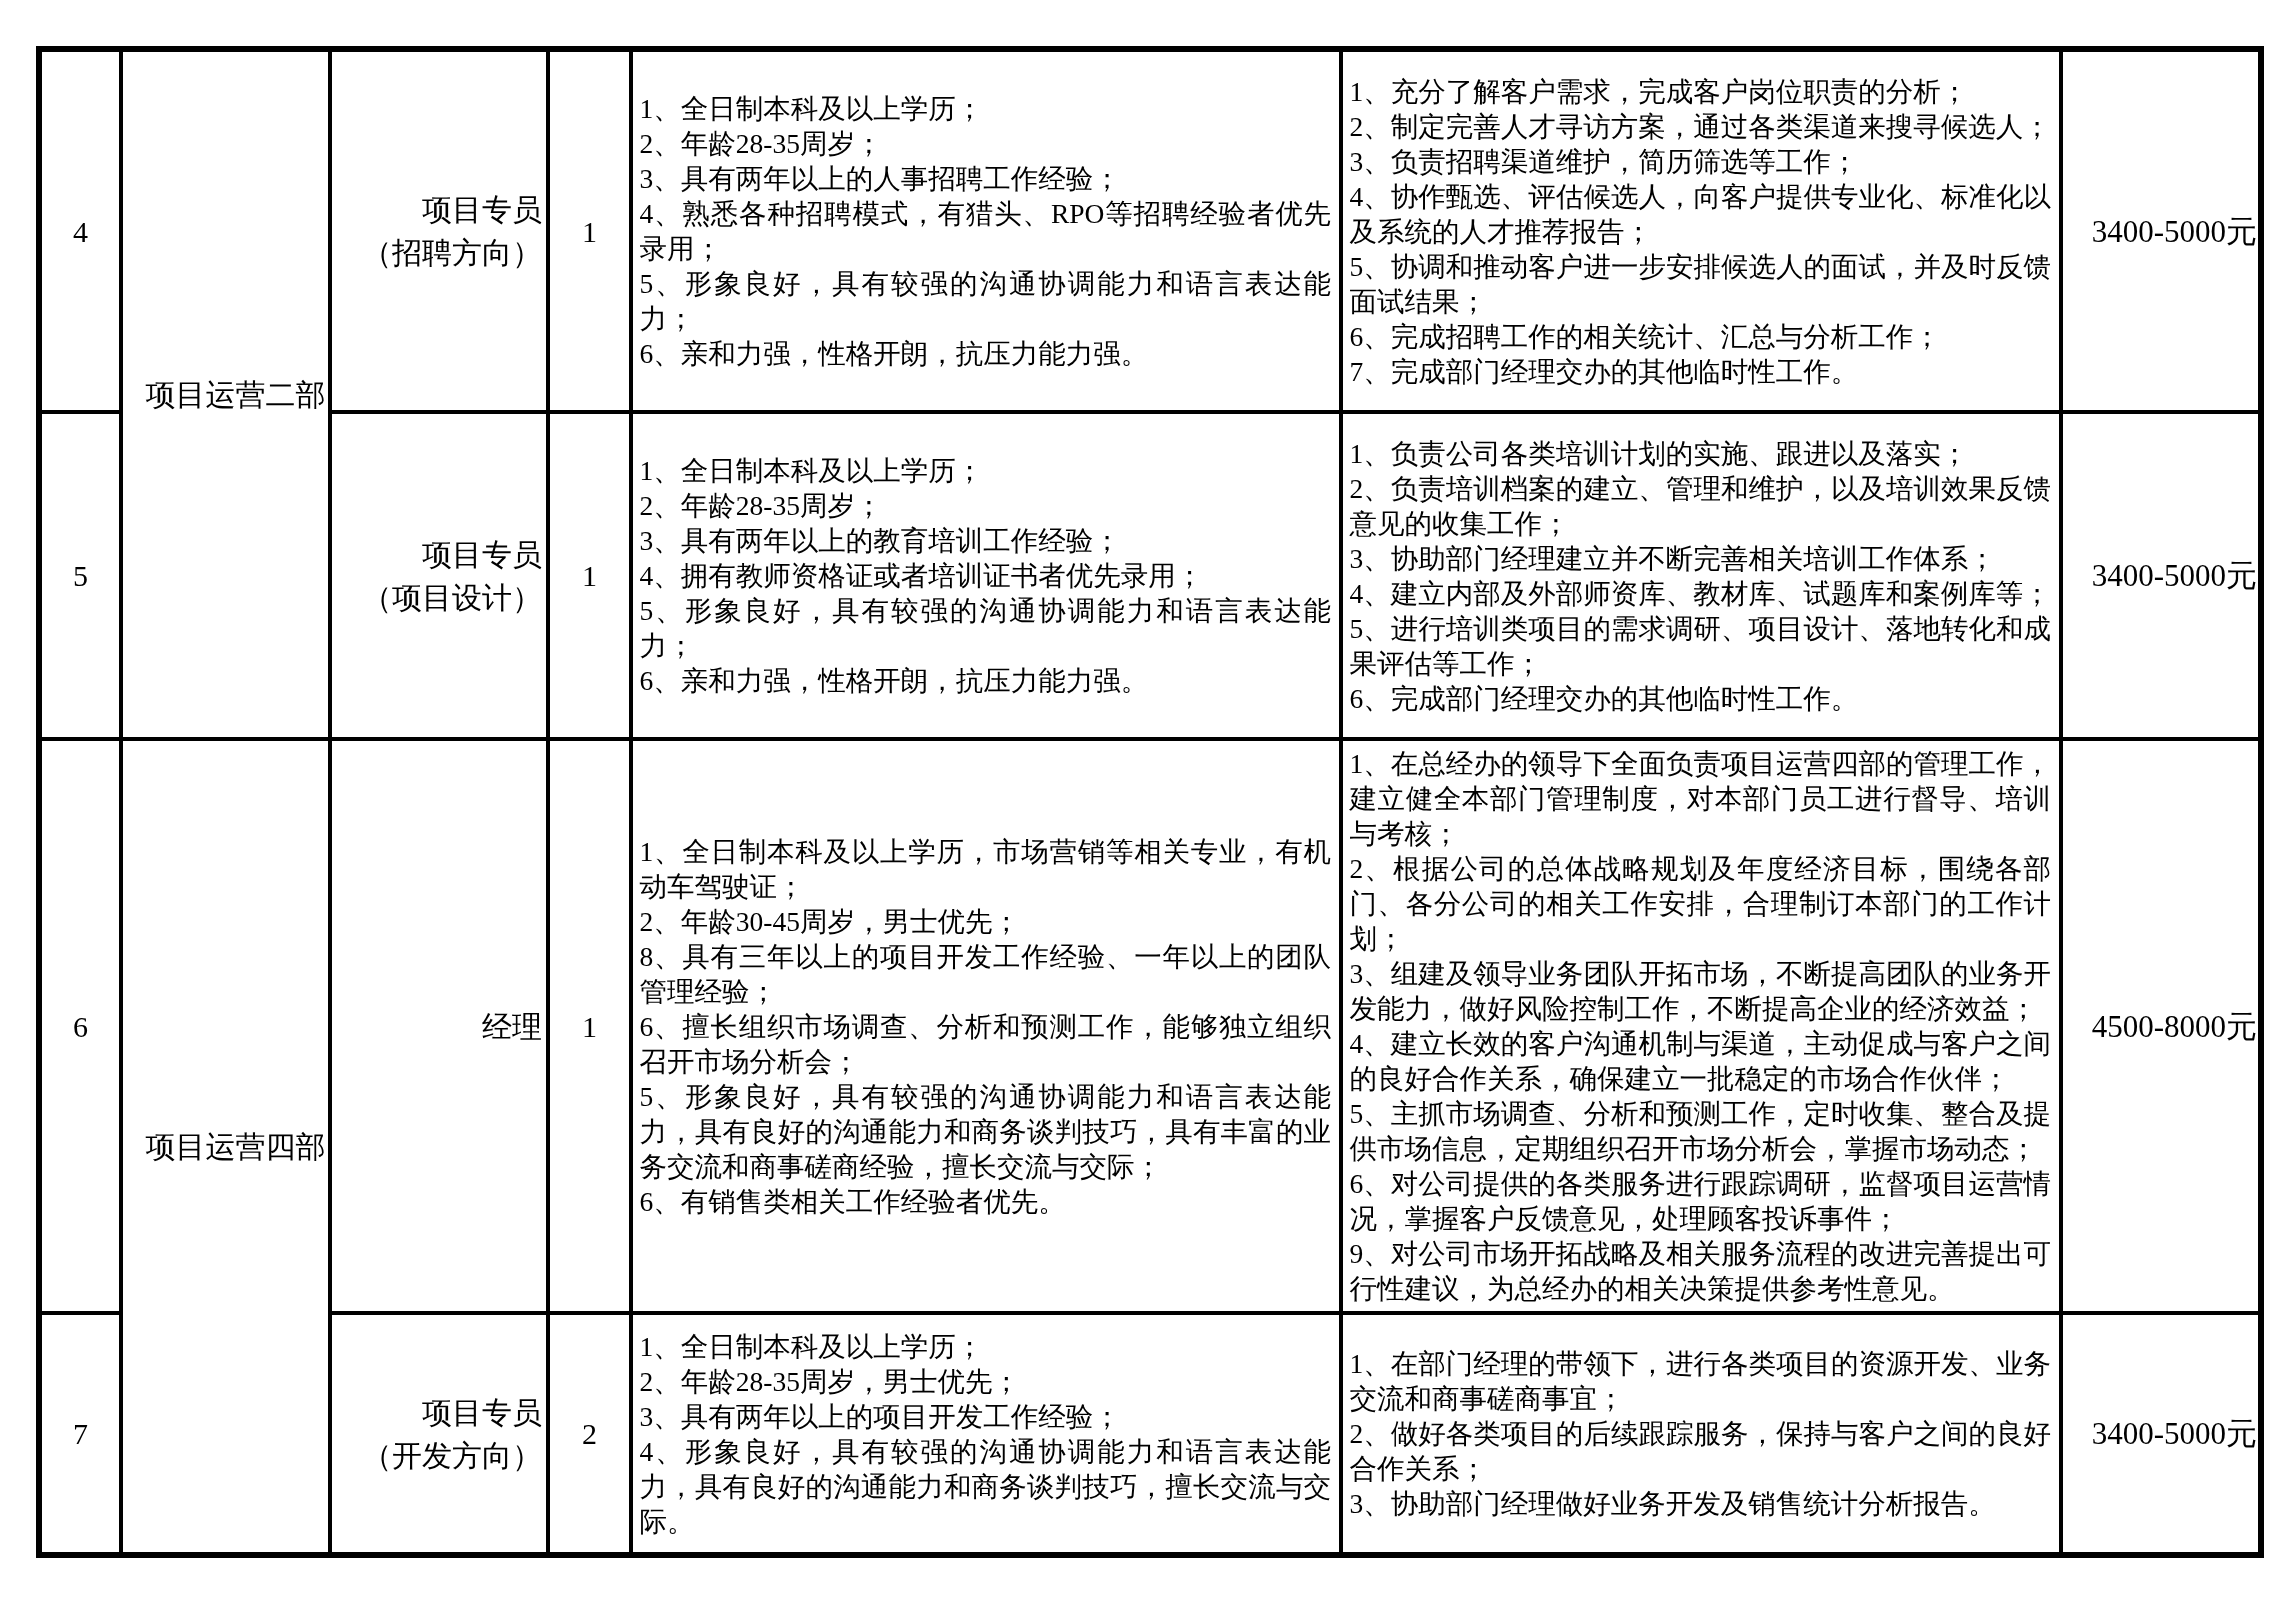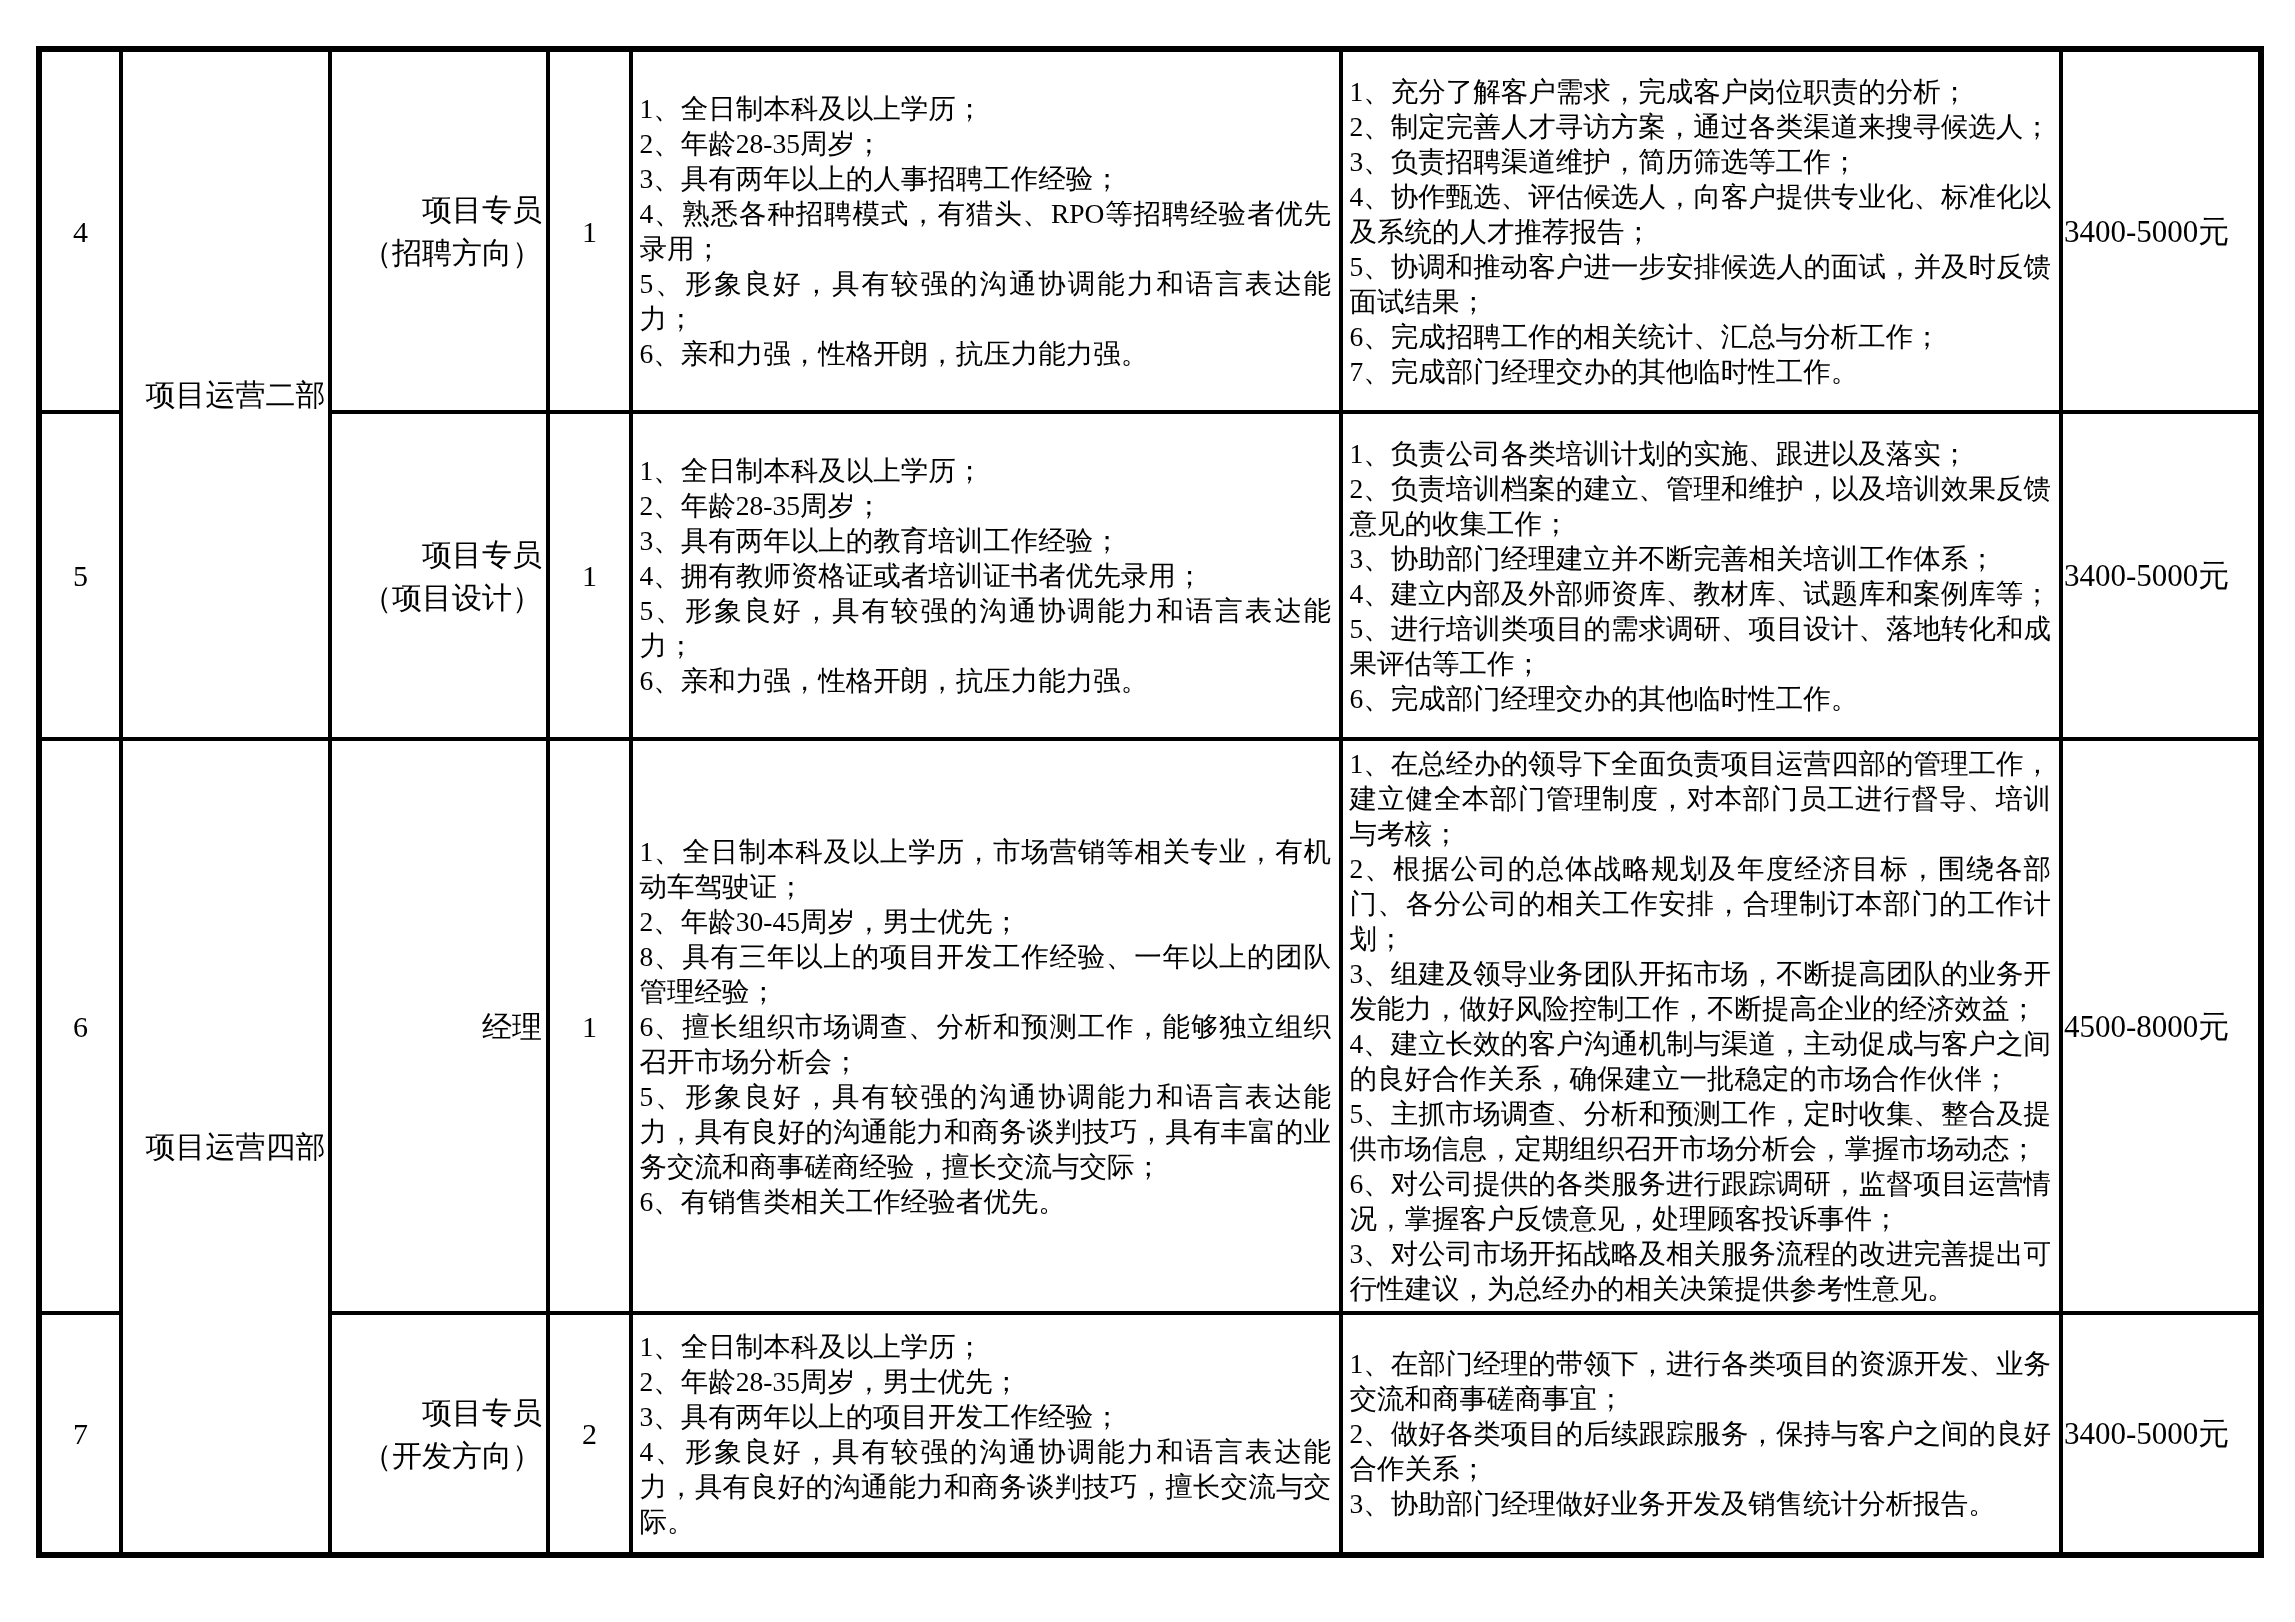--- a/index.html
+++ b/index.html
@@ -64,21 +64,21 @@
     font-size: 27.5px;
     line-height: 35px;
     padding: 5.2px 7.9px 5.2px 6.5px;
     text-align: left;
   }
   .c-text .line {
     text-align: justify;
     text-justify: inter-character;
   }
   .c-salary {
-    text-align: left;
+    text-align: right;
     font-size: 31px;
     line-height: 41px;
   }
 </style>
 </head>
 <body>
 
 <div class="sheet">
   <table class="job-table">
     <colgroup>
@@ -158,21 +158,21 @@
             <div class="line">5、形象良好，具有较强的沟通协调能力和语言表达能力，具有良好的沟通能力和商务谈判技巧，具有丰富的业务交流和商事磋商经验，擅长交流与交际；</div>
             <div class="line">6、有销售类相关工作经验者优先。</div>
           </td>
         <td class="c-text">
             <div class="line">1、在总经办的领导下全面负责项目运营四部的管理工作，建立健全本部门管理制度，对本部门员工进行督导、培训与考核；</div>
             <div class="line">2、根据公司的总体战略规划及年度经济目标，围绕各部门、各分公司的相关工作安排，合理制订本部门的工作计划；</div>
             <div class="line">3、组建及领导业务团队开拓市场，不断提高团队的业务开发能力，做好风险控制工作，不断提高企业的经济效益；</div>
             <div class="line">4、建立长效的客户沟通机制与渠道，主动促成与客户之间的良好合作关系，确保建立一批稳定的市场合作伙伴；</div>
             <div class="line">5、主抓市场调查、分析和预测工作，定时收集、整合及提供市场信息，定期组织召开市场分析会，掌握市场动态；</div>
             <div class="line">6、对公司提供的各类服务进行跟踪调研，监督项目运营情况，掌握客户反馈意见，处理顾客投诉事件；</div>
-            <div class="line">3、对公司市场开拓战略及相关服务流程的改进完善提出可行性建议，为总经办的相关决策提供参考性意见。</div>
+            <div class="line">9、对公司市场开拓战略及相关服务流程的改进完善提出可行性建议，为总经办的相关决策提供参考性意见。</div>
           </td>
         <td class="c-salary">4500-8000元</td>
       </tr>
       <tr class="r7">
         <td class="c-num">7</td>
         <td class="c-pos">
             <div class="line">项目专员</div>
             <div class="line">（开发方向）</div>
           </td>
         <td class="c-count">2</td>

